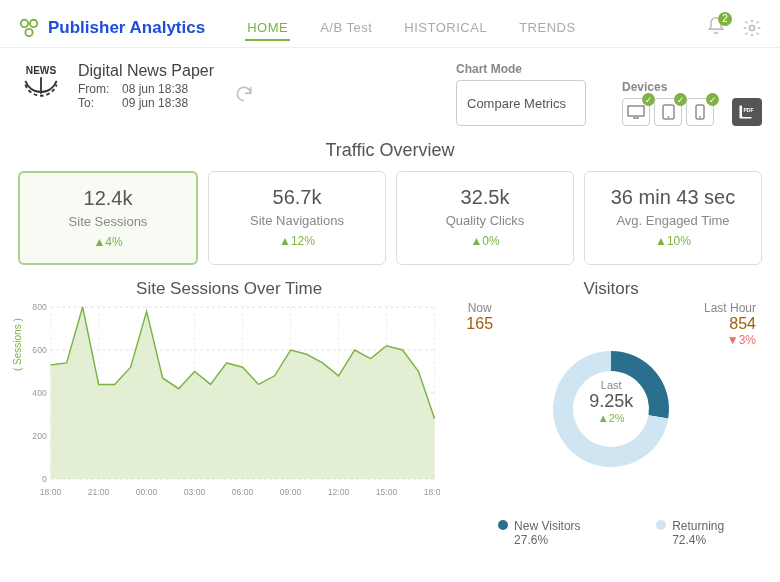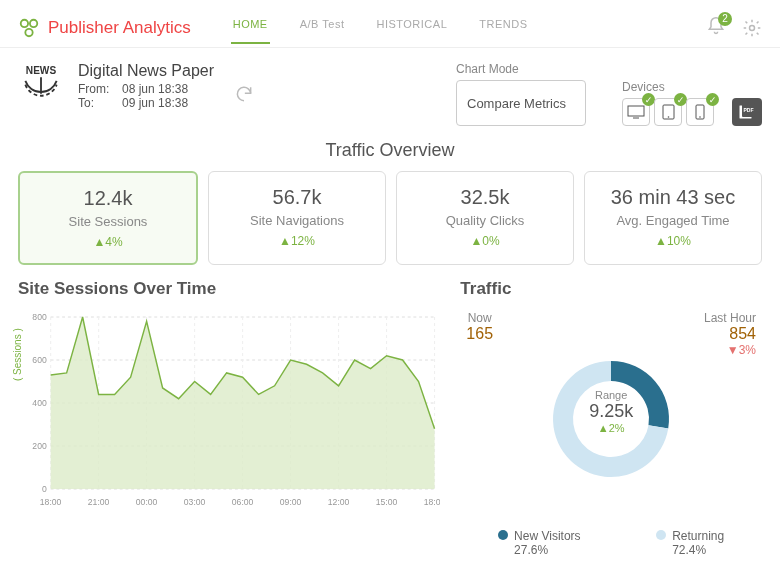--- a/index.html
+++ b/index.html
@@ -1,52 +1,52 @@
 <!DOCTYPE html>
 <html><head>
 <meta charset="utf-8">
 <style>
   * { box-sizing: border-box; margin: 0; padding: 0; }
   body { font-family: -apple-system, Helvetica, Arial, sans-serif; width: 780px; height: 582px; background: #fff; color: #333; overflow: hidden; }
   .topbar { display: flex; align-items: center; padding: 8px 18px 0 18px; height: 48px; border-bottom: 1px solid #eee;}
-  .logo { display: flex; align-items: center; gap: 8px; font-size: 17px; color: #ef4444; font-weight: 400; }
+  .logo { display: flex; align-items: center; gap: 8px; font-size: 17px; color: #1d4ed8; font-weight: 700; }
   .logo-icon { width: 22px; height: 22px; }
   .nav { display: flex; gap: 28px; margin-left: 40px; }
-  .nav-item { font-size: 11px; color: #aaa; padding: 6px 2px 12px 2px; letter-spacing: .5px; border-bottom: 2px solid transparent; cursor: pointer; text-align: right;}
+  .nav-item { font-size: 13px; color: #aaa; padding: 6px 2px 4px 2px; letter-spacing: .5px; border-bottom: 2px solid transparent; cursor: pointer; text-align: right;}
   .nav-item.active { color: #7cb342; border-bottom-color: #7cb342; }
   .topbar-right { margin-left: auto; display: flex; align-items: center; gap: 16px; }
   .bell { position: relative; }
   .badge { position: absolute; top:-4px; right:-6px; background: #7cb342; color:#fff; font-size:10px; width:14px; height:14px; border-radius:50%; display:flex; align-items:center; justify-content:center;}
   .icon-svg { width: 20px; height: 20px; stroke: #bbb; fill: none; stroke-width: 1.8; }
   .subheader { display: flex; align-items: flex-start; padding: 14px 18px 10px 18px; gap: 14px; }
   .news-icon { width: 46px; height: 36px; }
   .source-info { font-size: 12px; color: #555; }
   .source-title { font-size: 16px; color: #444; font-weight: 500; margin-bottom: 2px;}
   .source-row { display: flex; gap: 8px; }
   .source-row .lbl { width: 36px; }
   .refresh { margin-left: 6px; align-self: center; cursor:pointer;}
   .controls { margin-left: auto; display: flex; gap: 18px; align-items: flex-end;}
   .control { display:flex; flex-direction:column; gap:4px;}
-  .control-label { font-size: 12px; color: #888; }
+  .control-label { font-size: 12px; color: #888; font-weight: bold; }
   .selectbox { border:1px solid #ccc; border-radius:4px; height:46px; display:flex; align-items:center; padding:0 10px; font-size:13px; color:#555; gap:8px; cursor:pointer; background:#fff;}
   .devices { display:flex; gap:4px;}
   .dev { width:28px; height:28px; border:1px solid #ccc; border-radius:4px; display:flex; align-items:center; justify-content:center; position:relative; cursor:pointer;}
   .dev .chk { position:absolute; top:-6px; right:-6px; width:13px; height:13px; background:#7cb342; border-radius:50%; display:flex; align-items:center; justify-content:center; color:#fff; font-size:9px;}
   .pdf { width:30px; height:28px; background:#555; border-radius:4px; display:flex; align-items:center; justify-content:center; cursor:pointer; position:relative;}
   .section-title { text-align:center; font-size:18px; color:#555; font-weight:400; margin: 4px 0 10px 0;}
   .cards { display:flex; gap:10px; padding: 0 18px; justify-content: flex-end;}
   .card { flex:1; border:1px solid #ddd; border-radius:6px; padding: 14px 8px; text-align:center;}
   .card.active { border:2px solid #a8d18d; background:#f7fbf3;}
   .card .val { font-size:20px; color:#555; font-weight:400;}
   .card .lbl { font-size:13px; color:#888; margin:4px 0 6px 0;}
   .card .delta { font-size:12px; color:#7cb342;}
   .charts { display:flex; padding: 14px 18px; gap: 20px;}
   .chart-left { flex: 1.4; }
   .chart-right { flex: 1; }
-  .chart-title { font-size:17px; color:#555; font-weight:700; margin-bottom:12px;}
+  .chart-title { text-align:center; font-size:17px; color:#555; font-weight:400; margin-bottom:2px;}
   .chart-area { position:relative; height: 200px; }
   .ylabel { position:absolute; left:-6px; top:50%; transform: rotate(-90deg) translateX(30px); font-size:10px; color:#7cb342; transform-origin: left top;}
   .visitors-wrap { position:relative; height:200px;}
   .vis-label { position:absolute; font-size:12px; color:#888; text-align:center;}
   .vis-val { font-size:16px; color:#a16207;}
   .vis-center { position:absolute; left:50%; top:50%; transform:translate(-50%,-50%); text-align:center;}
   .legend { display:flex; justify-content:space-around; font-size:12px; color:#666; margin-top:18px;}
   .legend .swatch { width:10px; height:10px; border-radius:50%; display:inline-block; margin-right:6px;}
   .arrow-down { color:#e4716f;}
 </style>
@@ -208,37 +208,37 @@
           <line x1="384" y1="6" x2="384" y2="178" stroke="#eee" stroke-dasharray="3 3"></line>
           <text x="384" y="194" font-size="9" fill="#999" text-anchor="middle">15:00</text>
           <line x1="434" y1="6" x2="434" y2="178" stroke="#eee" stroke-dasharray="3 3"></line>
           <text x="434" y="194" font-size="9" fill="#999" text-anchor="middle">18:00</text>
           <path d="M34 64.05 L50.666666666666664 61.89999999999999 L67.33333333333333 6 L84 83.39999999999999 L100.66666666666666 83.39999999999999 L117.33333333333334 66.2 L134 10.300000000000011 L150.66666666666669 76.95 L167.33333333333331 87.7 L184 70.5 L200.66666666666669 83.39999999999999 L217.33333333333331 61.89999999999999 L234 66.2 L250.66666666666666 83.39999999999999 L267.33333333333337 74.8 L284 49 L300.66666666666663 53.3 L317.33333333333337 61.89999999999999 L334 74.8 L350.66666666666663 49 L367.33333333333337 57.60000000000001 L384 44.69999999999999 L400.66666666666663 49 L417.33333333333337 70.5 L434 117.80000000000001 L 434 178 L 34 178 Z" fill="#dcebc8" opacity="0.8"></path>
           <path d="M34 64.05 L50.666666666666664 61.89999999999999 L67.33333333333333 6 L84 83.39999999999999 L100.66666666666666 83.39999999999999 L117.33333333333334 66.2 L134 10.300000000000011 L150.66666666666669 76.95 L167.33333333333331 87.7 L184 70.5 L200.66666666666669 83.39999999999999 L217.33333333333331 61.89999999999999 L234 66.2 L250.66666666666666 83.39999999999999 L267.33333333333337 74.8 L284 49 L300.66666666666663 53.3 L317.33333333333337 61.89999999999999 L334 74.8 L350.66666666666663 49 L367.33333333333337 57.60000000000001 L384 44.69999999999999 L400.66666666666663 49 L417.33333333333337 70.5 L434 117.80000000000001" fill="none" stroke="#7cb342" stroke-width="1.5"></path>
         </svg>
     </div>
   </div>
   <div class="chart-right">
-    <div class="chart-title">Traffic</div>
+    <div class="chart-title">Visitors</div>
     <div class="visitors-wrap">
       <div class="vis-label" style="left:6px; top:0;">
         <div>Now</div>
         <div class="vis-val">165</div>
       </div>
       <div class="vis-label" style="right:6px; top:0; text-align:right;">
         <div>Last Hour</div>
         <div class="vis-val">854</div>
         <div class="arrow-down">▼<span>3%</span></div>
       </div>
       <svg id="donut-svg" width="160" height="160" viewBox="0 0 160 160" style="position:absolute; left:50%; top:54%; transform:translate(-50%,-50%);">
           <path d="M 80 22 A 58 58 0 0 1 137.22778476405634 89.43295558130326 L 117.49406587989898 86.18021227740559 A 38 38 0 0 0 80 42 Z" fill="#2a6f8e"></path>
           <path d="M 137.22778476405634 89.43295558130326 A 58 58 0 1 1 80.00000000000004 22 L 80.00000000000003 42 A 38 38 0 1 0 117.49406587989898 86.18021227740559 Z" fill="#cfe5f2"></path>
         </svg>
       <div class="vis-center">
-        <div style="font-size:11px; color:#888;">Range</div>
+        <div style="font-size:11px; color:#888;">Last</div>
         <div style="font-size:18px; color:#555;">9.25k</div>
         <div style="font-size:11px; color:#7cb342;">▲<span>2%</span></div>
       </div>
     </div>
     <div class="legend">
       <div><span class="swatch" style="background:#2a6f8e;"></span><span>New Visitors</span><br><span style="margin-left:16px">27.6%</span></div>
       <div><span class="swatch" style="background:#cfe5f2;"></span><span>Returning</span><br><span style="margin-left:16px">72.4%</span></div>
     </div>
   </div>
 </div>

